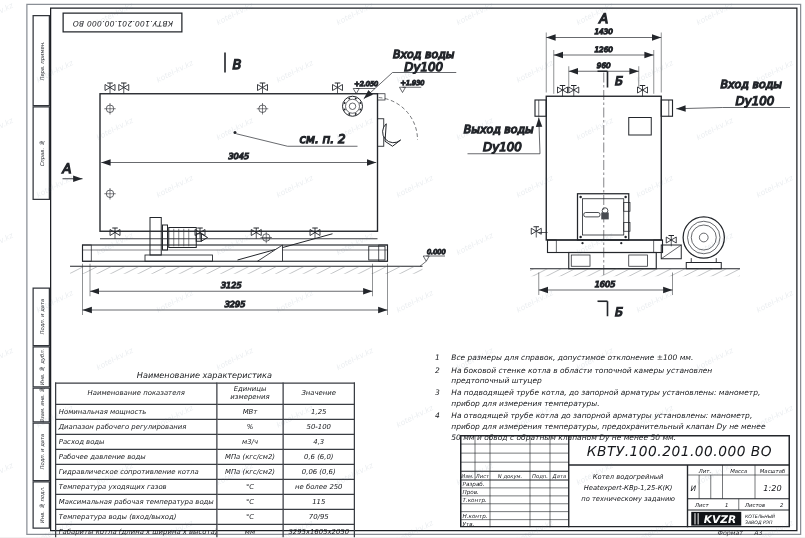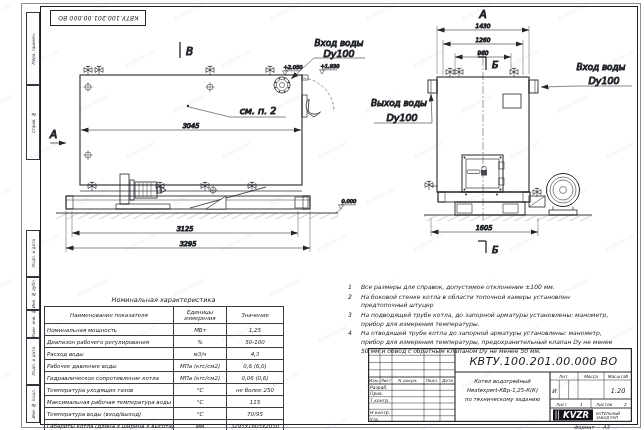--- a/index.html
+++ b/index.html
@@ -317,21 +317,21 @@
     <div class="note">
         <span class="n">3</span>
         <p>На  подводящей трубе котла, до запорной арматуры установлены: манометр, прибор для измерения температуры.</p>
       </div>
     <div class="note">
         <span class="n">4</span>
         <p>На отводящей трубе котла до запорной арматуры установлены: манометр, прибор для измерения температуры, предохранительный клапан Dу не менее 50 мм и обвод с обратным клапаном Dу не менее 50 мм.</p>
       </div>
   </div>
 
-  <div class="tech-title">Номинальная характеристика</div>
+  <div class="tech-title">Наименование характеристика</div>
   <table class="tech">
     <colgroup>
         <col class="c1">
         <col class="c2">
         <col class="c3">
       </colgroup>
     <tbody>
         <tr>
       <th>Наименование показателя</th>
       <th class="c">Единицы измерения</th>

